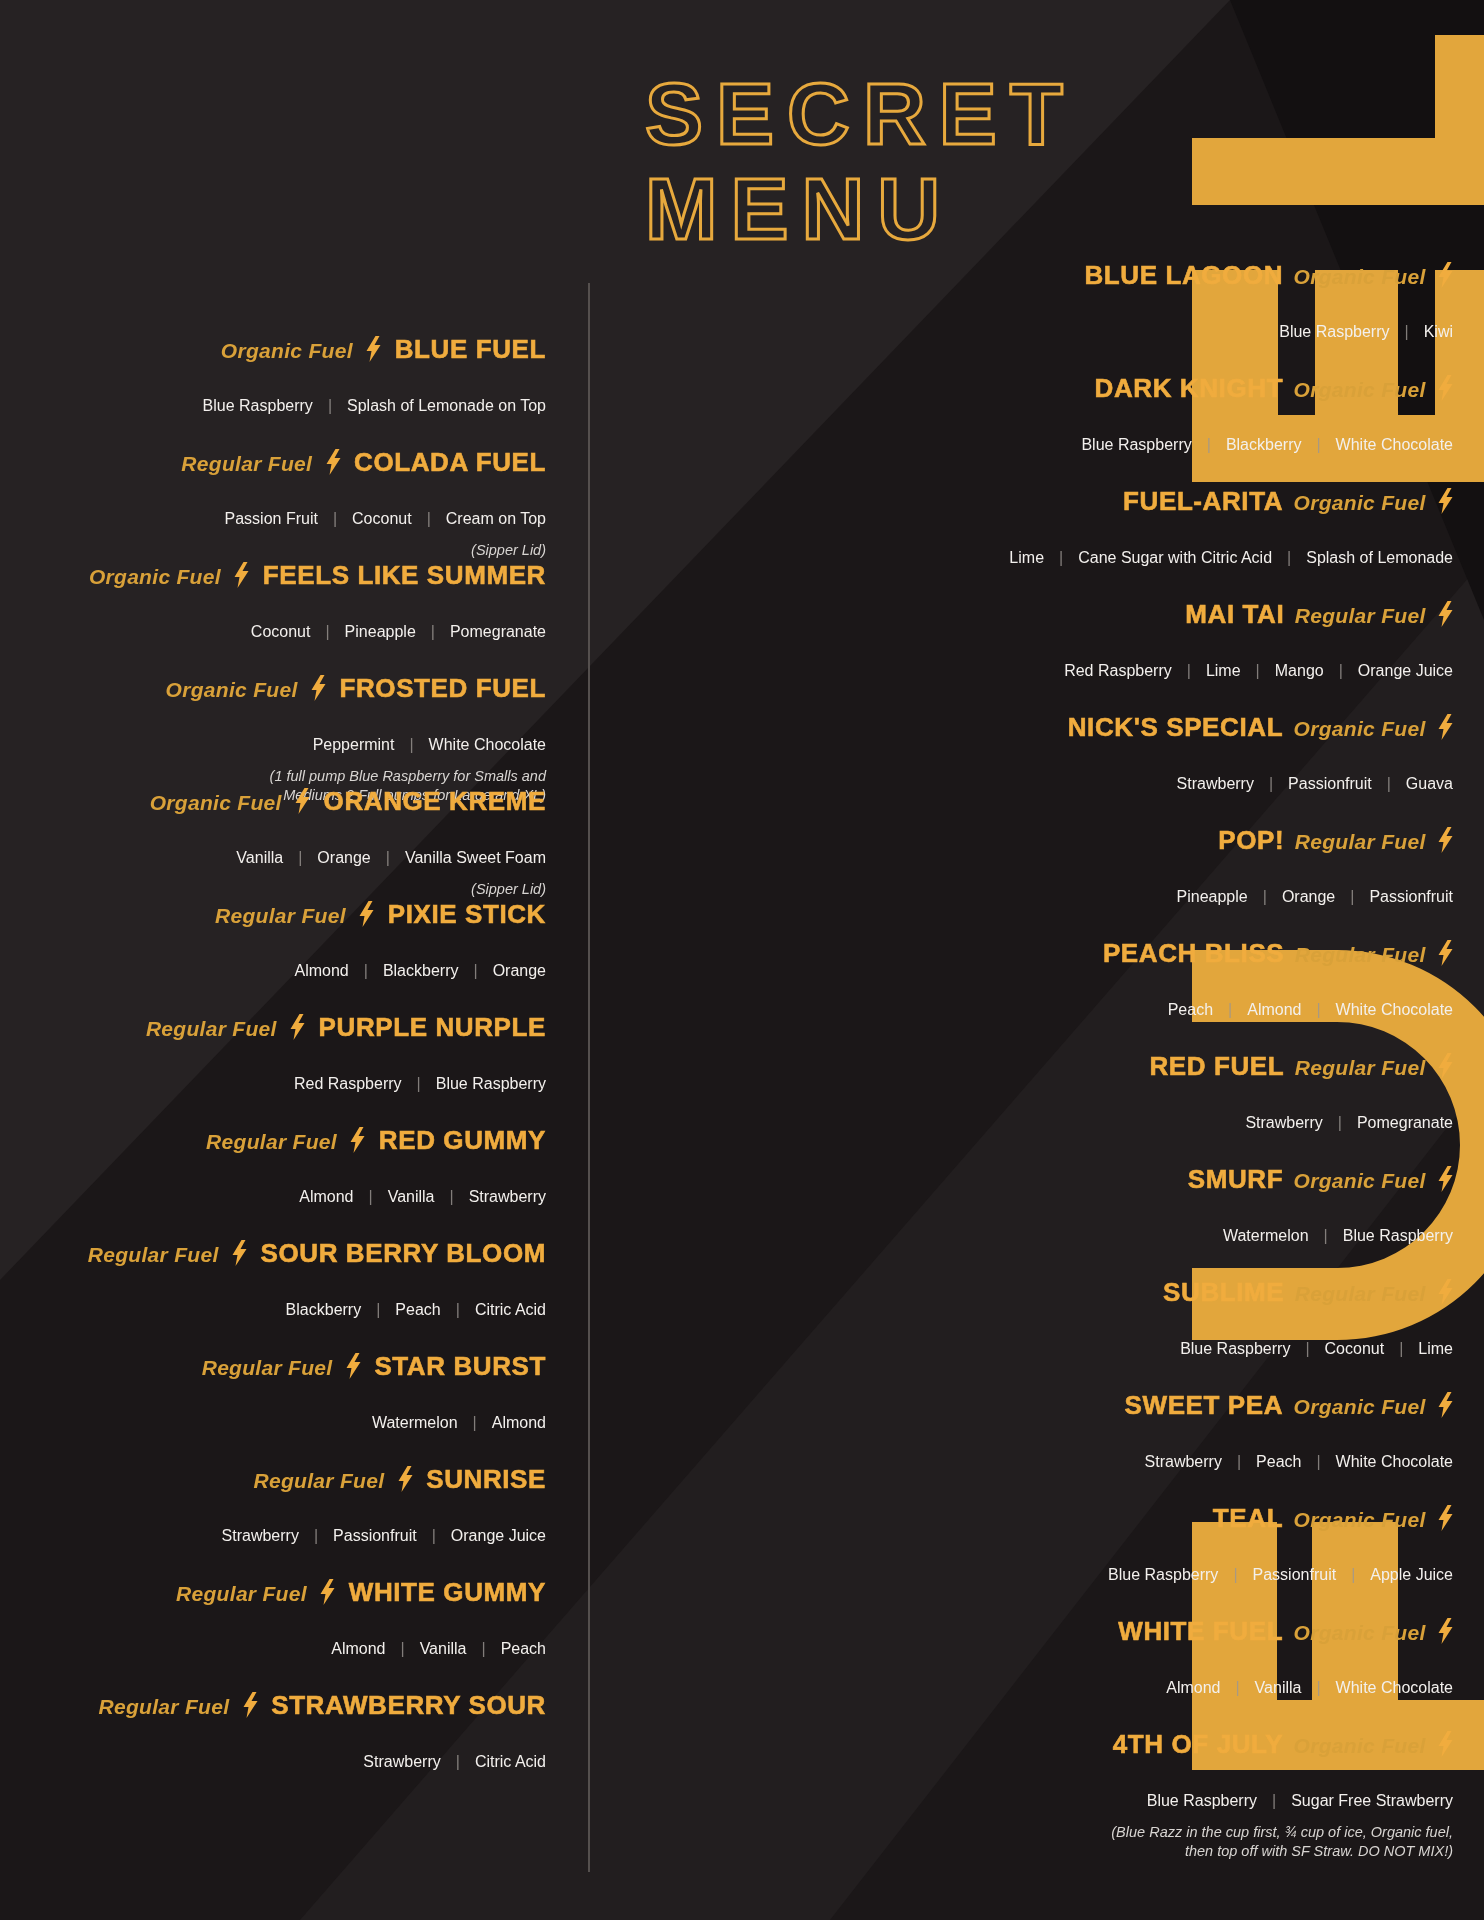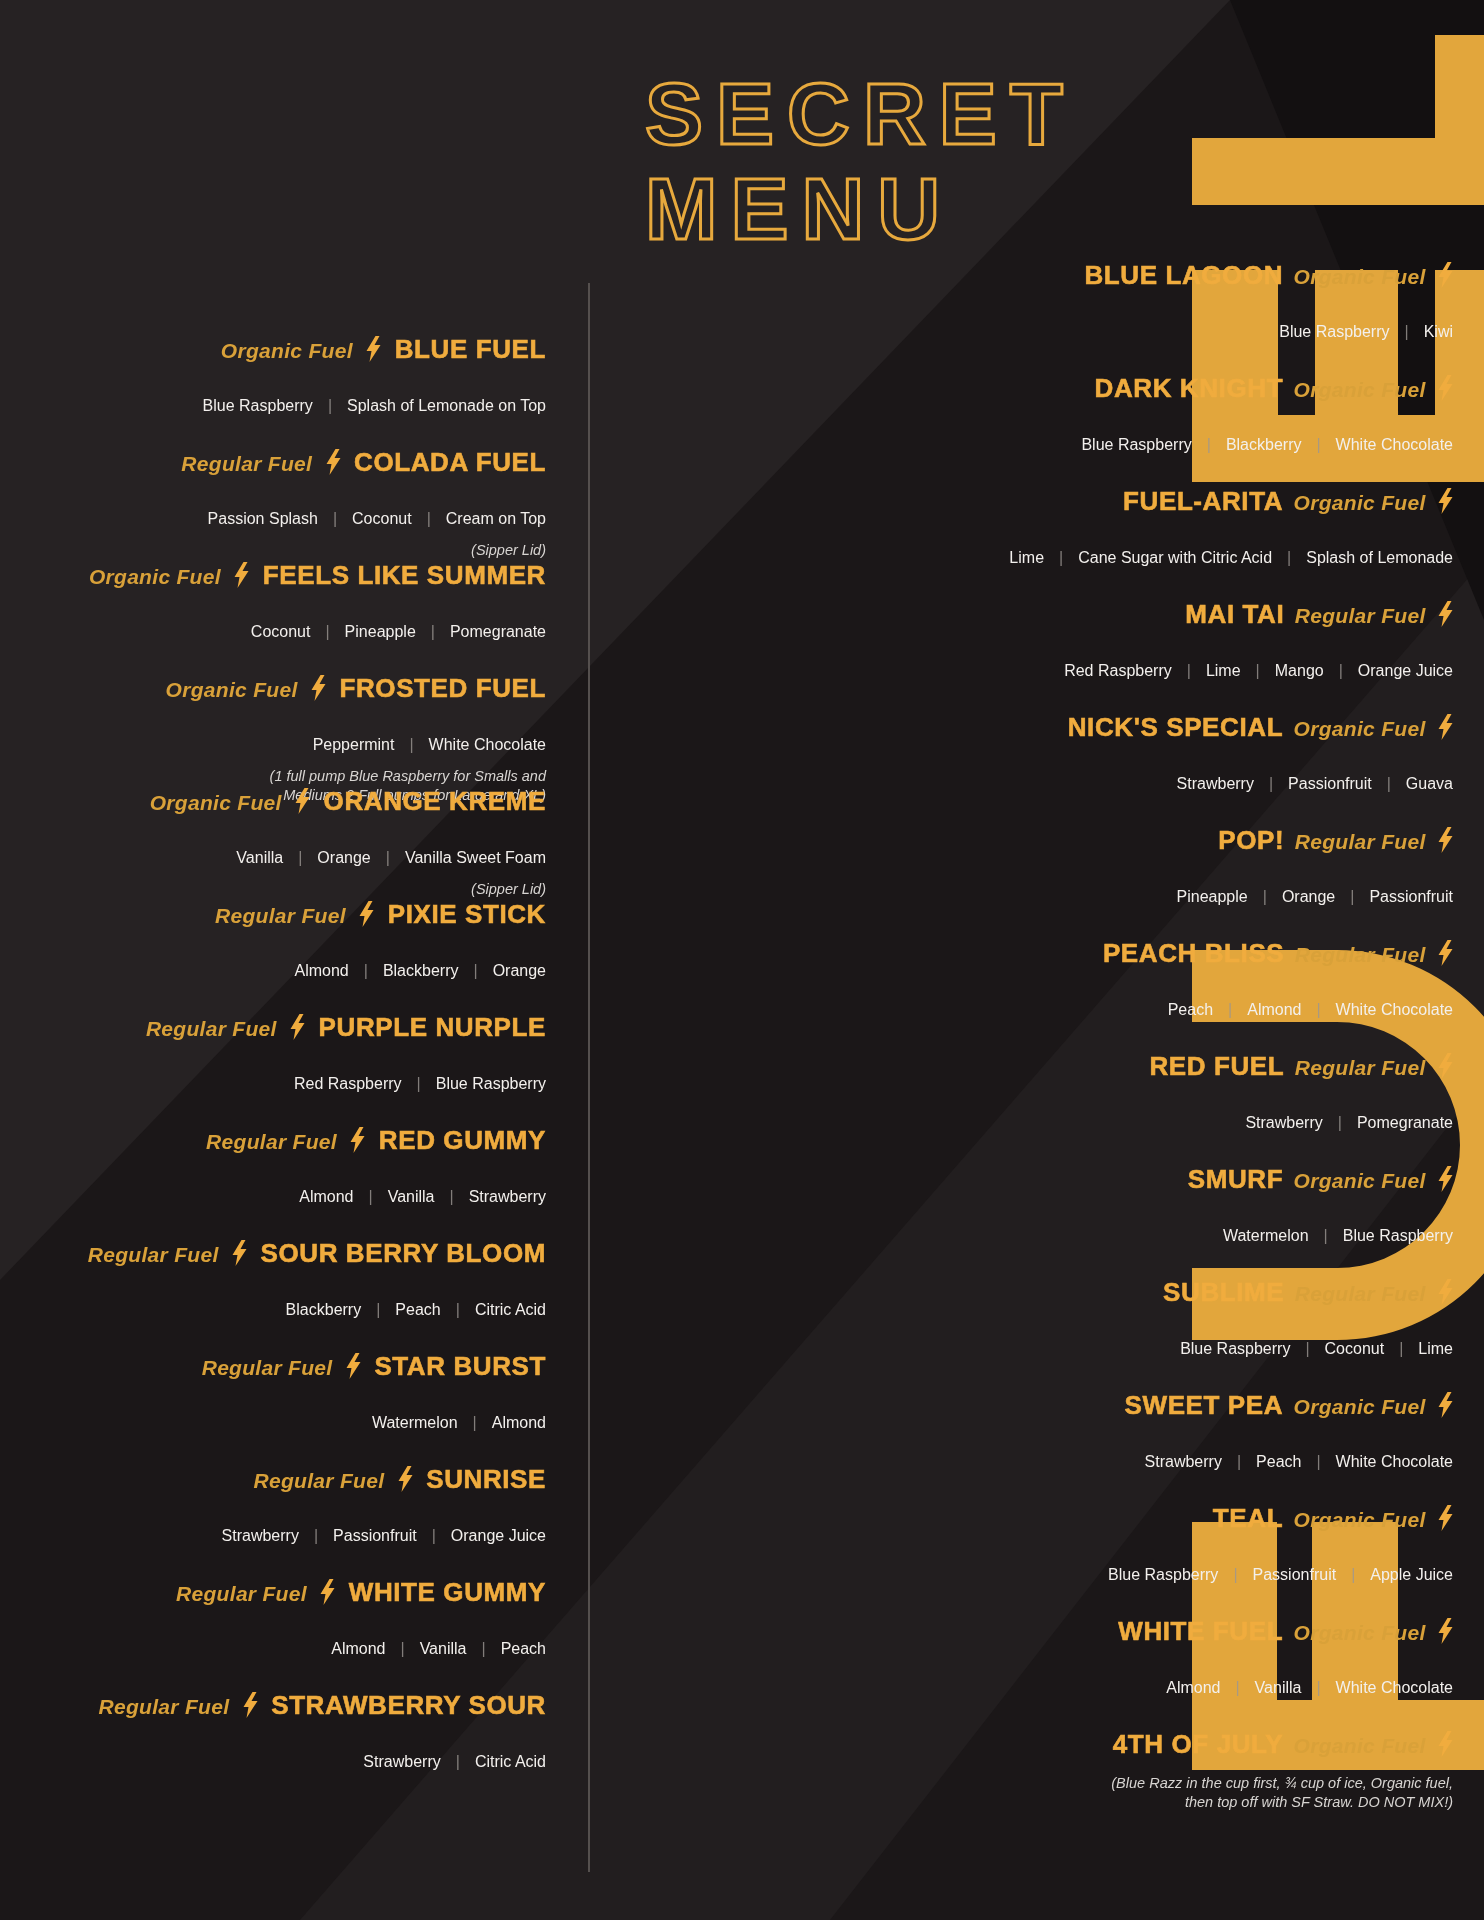--- a/index.html
+++ b/index.html
@@ -111,21 +111,21 @@
   </div>
 
   <div class="menu-item">
     <div class="name-line">
       <span class="fuel-type">Regular Fuel</span>
       <svg class="bolt" width="15" height="26" viewBox="0 0 14 26">
         <polygon points="9,0 0,15 5,15 3,26 14,9 8,9 13,0" fill="#F0AC3E"></polygon>
       </svg>
       <span class="drink-name">COLADA FUEL</span>
     </div>
-    <div class="ing-line"><span class="ing">Passion Splash</span><span class="sep">|</span><span class="ing">Coconut</span><span class="sep">|</span><span class="ing">Cream on Top</span></div>
+    <div class="ing-line"><span class="ing">Passion Fruit</span><span class="sep">|</span><span class="ing">Coconut</span><span class="sep">|</span><span class="ing">Cream on Top</span></div>
     <div class="note">(Sipper Lid)</div>
   </div>
 
   <div class="menu-item">
     <div class="name-line">
       <span class="fuel-type">Organic Fuel</span>
       <svg class="bolt" width="15" height="26" viewBox="0 0 14 26">
         <polygon points="9,0 0,15 5,15 3,26 14,9 8,9 13,0" fill="#F0AC3E"></polygon>
       </svg>
       <span class="drink-name">FEELS LIKE SUMMER</span>
@@ -413,17 +413,18 @@
   </div>
 
   <div class="menu-item">
     <div class="name-line">
       <span class="drink-name">4TH OF JULY</span>
       <span class="fuel-type" style="margin-left:6px;">Organic Fuel</span>
       <svg class="bolt" style="margin:0 0 0 8px;" width="15" height="26" viewBox="0 0 14 26">
         <polygon points="9,0 0,15 5,15 3,26 14,9 8,9 13,0" fill="#F0AC3E"></polygon>
       </svg>
     </div>
+    <div class="ing-line"><span class="ing">Blue Raspberry</span><span class="sep">|</span><span class="ing">Sugar Free Strawberry</span></div>
     <div class="note">(Blue Razz in the cup first, ¾ cup of ice, Organic fuel,
 then top off with SF Straw. DO NOT MIX!)</div>
   </div>
 </div>
 </div>
 
 </body></html>

